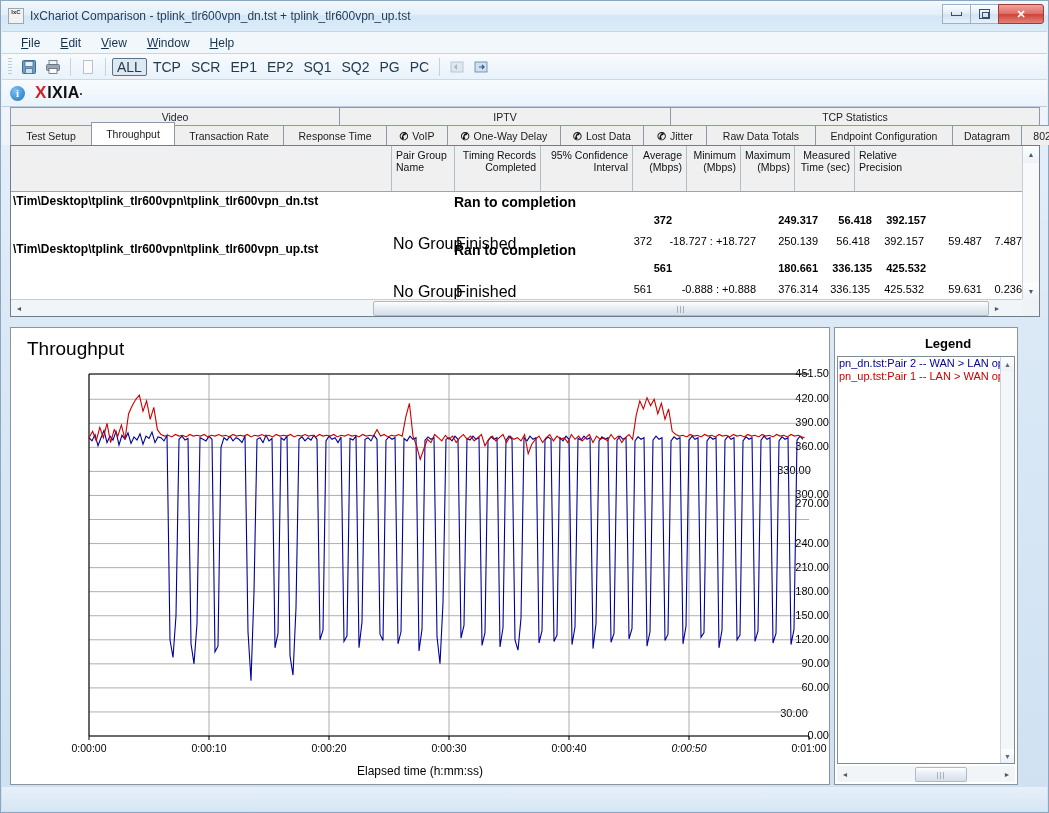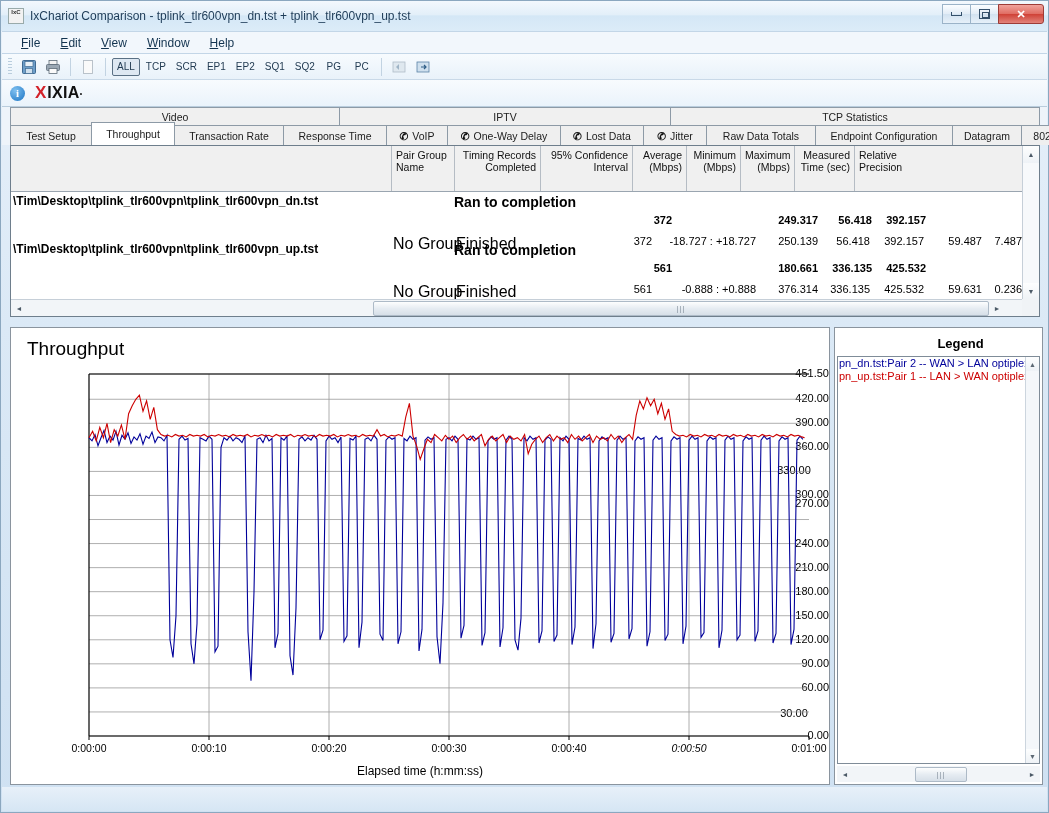--- a/index.html
+++ b/index.html
@@ -60,21 +60,21 @@
     background:linear-gradient(to bottom,#f7fbfe,#e9f2fa);
     border-bottom:1px solid #c9d9e8;
     display:flex;align-items:center;padding-left:6px;
   }
   .grip { width:4px;height:18px;margin-right:5px;
     background:repeating-linear-gradient(to bottom,#b9cddd 0 1px,transparent 1px 3px); }
   .tb-icon { width:22px;height:20px;display:flex;align-items:center;justify-content:center;margin:0 1px; }
   .sep { width:1px;height:18px;background:#c2d3e2;margin:0 5px; }
   .fbtn {
     min-width:26px;height:18px;padding:0 4px;margin:0 1px;
-    font-size:10px;color:#223b52;display:flex;align-items:center;justify-content:center;
+    font-size:14px;color:#223b52;display:flex;align-items:center;justify-content:center;
     font-family:"Liberation Sans",sans-serif;
   }
   .fbtn.on { border:1px solid #5a7084; background:#dee8f2; border-radius:2px; }
   
   .brandbar {
     position:absolute;left:1px;top:79px;width:1045px;height:27px;
     background:linear-gradient(to bottom,#f8fbfe,#eaf3fb);
     border-bottom:1px solid #b9cddd;display:flex;align-items:center;padding-left:8px;
   }
   .infoicon{width:15px;height:15px;border-radius:50%;
@@ -147,21 +147,21 @@
   .chartpanel{
     position:absolute;left:9px;top:326px;width:820px;height:458px;
     background:#fff;border:1px solid #8a949e;
   }
   .chart-title{position:absolute;left:16px;top:10px;font-size:19px;color:#000;}
   .ytick{position:absolute;right:0;font-size:11px;color:#000;text-align:right;white-space:nowrap;}
   .xtick{position:absolute;font-size:10.5px;color:#000;white-space:nowrap;}
   .xlabel{position:absolute;width:100%;text-align:center;font-size:12px;color:#000;}
   
   .legendpanel{
-    position:absolute;left:833px;top:326px;width:209px;height:458px;
+    position:absolute;left:833px;top:326px;width:184px;height:458px;
     background:#fff;border:1px solid #8a949e;padding-left:44px;
   }
   .legend-title{width:100%;text-align:center;font-size:13px;font-weight:bold;color:#000;padding-top:8px;}
   .legend-box{
     position:absolute;left:2px;top:28px;right:2px;bottom:20px;
     border:1px solid #7f8c98;background:#fff;overflow:hidden;
   }
   .legend-item{font-size:11px;white-space:nowrap;padding-left:1px;line-height:13px;}
   .lsb{
     position:absolute;right:0;top:0;width:14px;bottom:0;background:#f4f7fa;border-left:1px solid #ccd5de;

